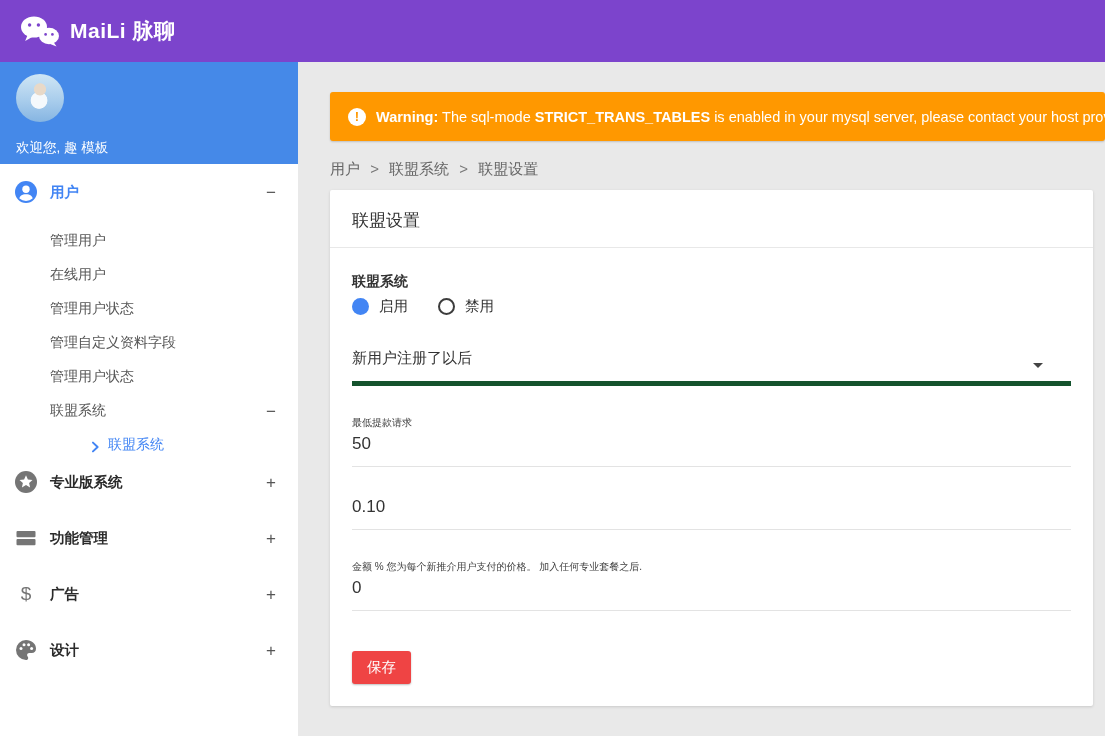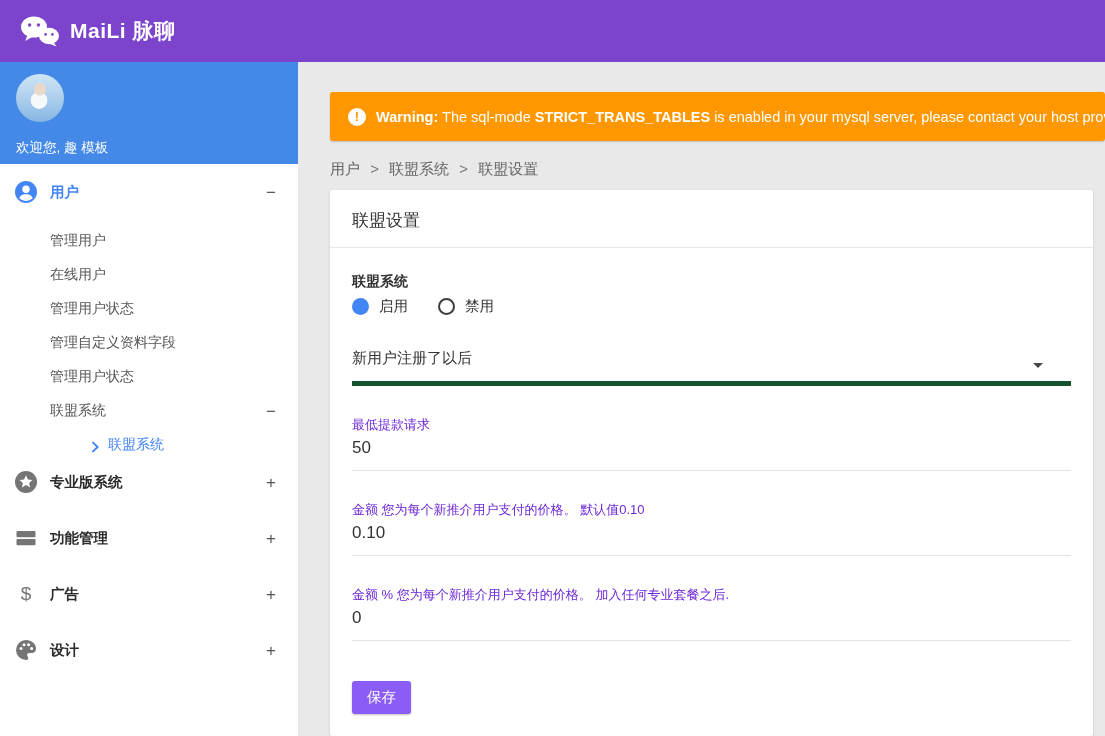--- a/index.html
+++ b/index.html
@@ -90,28 +90,28 @@
     border-bottom:5px solid #14532d; padding-bottom:13px;
   }
   .select-value { flex:1; font-size:15px; color:#333; }
   .select-caret {
     width:0; height:0; margin-right:28px;
     border-left:5px solid transparent; border-right:5px solid transparent;
     border-top:5px solid #444;
   }
 
   .field { margin-top:30px; border-bottom:1px solid #e3e3e3; padding-bottom:12px; }
-  .field-label { font-size:13px; color:#6d28d9; }
+  .field-label { font-size:10px; color:#404040; }
   .field input {
     display:block; width:100%; border:none; outline:none; padding:0; margin-top:4px;
     font-family:inherit; font-size:17px; color:#333; background:transparent;
   }
 
   .save-btn {
-    margin-top:40px; background:#8b5cf6; color:#fff; border:none; border-radius:3px;
+    margin-top:40px; background:#ef4444; color:#fff; border:none; border-radius:3px;
     padding:7px 15px; font-size:14.5px; cursor:pointer; font-family:inherit;
     box-shadow:0 1px 2px rgba(0,0,0,.25);
   }
 </style>
 </head>
 <body>
 
 <div class="app">
 
   <div class="topbar">
@@ -263,21 +263,20 @@
               <span class="select-caret"></span>
             </div>
           </div>
 
           <div class="field">
             <div class="field-label">最低提款请求</div>
             <input value="50" style="">
           </div>
 
           <div class="field">
-            <div class="field-label">金额 您为每个新推介用户支付的价格。 默认值0.10</div>
             <input value="0.10" style="">
           </div>
 
           <div class="field">
             <div class="field-label">金额 % 您为每个新推介用户支付的价格。 加入任何专业套餐之后.</div>
             <input value="0" style="">
           </div>
 
           <button class="save-btn">保存</button>
 

